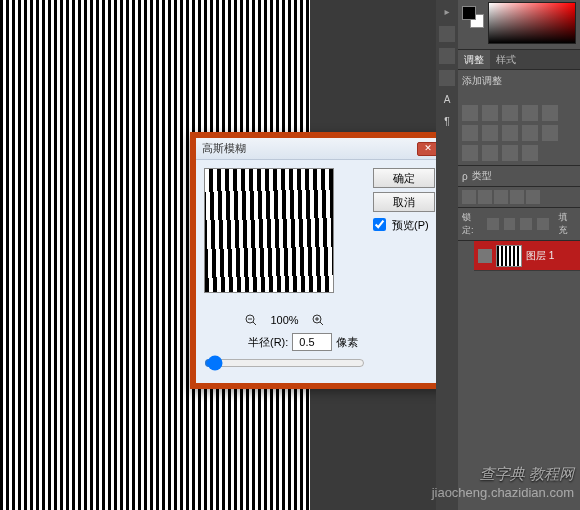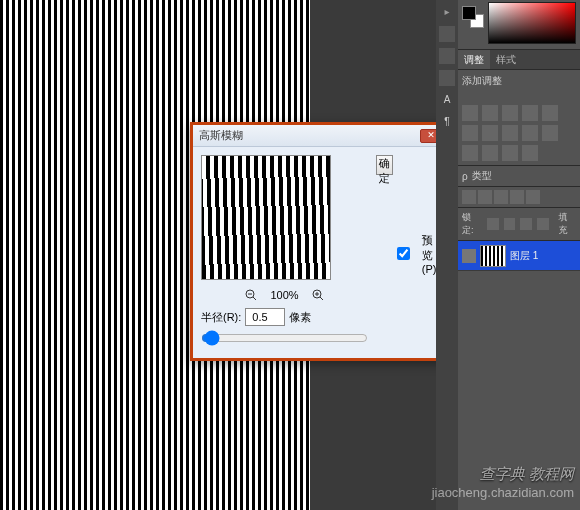--- a/index.html
+++ b/index.html
@@ -3,37 +3,37 @@
 <meta charset="utf-8">
 <style>
 * { box-sizing: border-box; margin: 0; padding: 0; font-family: "Microsoft YaHei", sans-serif; }
 body { width: 580px; height: 510px; background: #333; position: relative; overflow: hidden; }
 
 .canvas-area { position: absolute; left: 0; top: 0; width: 310px; height: 510px; background: repeating-linear-gradient(90deg, #000 0px, #000 3px, #fff 3px, #fff 6px); }
 .canvas-area::before { content: ""; position: absolute; inset: 0; background: repeating-linear-gradient(90deg, rgba(0,0,0,0) 0, rgba(0,0,0,0.1) 10px, rgba(0,0,0,0) 20px); mix-blend-mode: overlay; }
 
 .dark-gap { position: absolute; left: 310px; top: 0; width: 148px; height: 510px; background: #3a3a3a; }
 
-.dialog { position: absolute; left: 190px; top: 122px; width: 259px; background: #e8eff8; border: 3px solid #c2410c; box-shadow: 0 3px 10px rgba(0,0,0,0.4); }
+.dialog { position: absolute; left: 190px; top: 132px; width: 259px; background: #e8eff8; border: 6px solid #c2410c; box-shadow: 0 3px 10px rgba(0,0,0,0.4); }
 .dialog-titlebar { height: 22px; background: linear-gradient(#f0f4f9, #dce5f0); display: flex; align-items: center; padding: 0 4px; border-bottom: 1px solid #bcc8d8; }
 .dialog-title { font-size: 11px; color: #333; flex: 1; padding-left: 2px; }
 .dialog-close { width: 22px; height: 14px; background: #c74f3c; border: 1px solid #a03020; border-radius: 2px; color: #fff; font-size: 9px; line-height: 10px; text-align: center; cursor: pointer; }
 
 .dialog-body { padding: 8px; display: flex; gap: 8px; }
 .dialog-left { flex: 1; }
 .preview-box { width: 130px; height: 125px; border: 1px solid #888; background: repeating-linear-gradient(88deg, #000 0px, #000 4px, #fff 4px, #fff 8px); }
-.zoom-row { display: flex; align-items: center; justify-content: center; gap: 12px; margin-top: 8px; font-size: 11px; }
+.zoom-row { display: flex; align-items: center; justify-content: center; gap: 12px; margin-top: 20px; font-size: 11px; }
 .zoom-icon { width: 14px; height: 14px; display: inline-flex; align-items: center; justify-content: center; }
-.radius-row { display: flex; align-items: center; gap: 4px; margin-top: 6px; font-size: 11px; }
+.radius-row { display: flex; align-items: center; gap: 4px; margin-top: 6px; font-size: 11px; margin-left: 44px; }
 .radius-input { width: 40px; height: 18px; border: 1px solid #888; font-size: 11px; padding: 0 6px; background: #fff; }
 .slider { width: 100%; margin-top: 4px; }
 
-.dialog-right { width: 62px; display: flex; flex-direction: row; gap: 4px; }
+.dialog-right { width: 62px; display: flex; flex-direction: column; gap: 4px; }
 .dlg-btn { height: 20px; background: linear-gradient(#f8f8f8, #e0e0e0); border: 1px solid #888; font-size: 11px; cursor: pointer; }
-.preview-check { display: flex; align-items: center; gap: 12px; font-size: 11px; margin-top: 2px; }
+.preview-check { display: flex; align-items: flex-start; gap: 6px; font-size: 11px; margin-top: 2px; }
 
 
 .right-panels { position: absolute; right: 0; top: 0; width: 122px; height: 510px; background: #535353; color: #ccc; font-size: 10px; }
 .tool-col { position: absolute; left: -22px; top: 0; width: 22px; height: 510px; background: #424242; display: flex; flex-direction: column; align-items: center; padding-top: 4px; gap: 6px; }
 .tool-col span { width: 16px; height: 16px; background: #555; display: block; }
 
 .color-panel { height: 50px; background: #535353; border-bottom: 1px solid #2a2a2a; position: relative; }
 .color-picker { position: absolute; right: 4px; top: 2px; width: 88px; height: 42px; background: linear-gradient(to right, #fff, #f00); border: 1px solid #222; }
 .color-picker::after { content: ""; position: absolute; inset: 0; background: linear-gradient(to bottom, rgba(0,0,0,0), #000); }
 .swatch-pair { position: absolute; left: 4px; top: 6px; width: 22px; height: 22px; }
@@ -52,21 +52,21 @@
 .layers-panel { padding: 0; }
 .layer-header { display: flex; align-items: center; gap: 4px; padding: 3px 4px; border-bottom: 1px solid #2a2a2a; }
 .layer-opts { display: flex; gap: 2px; padding: 3px 4px; border-bottom: 1px solid #2a2a2a; }
 .layer-opts span { width: 14px; height: 14px; background: #666; }
 .opacity-row { display: flex; align-items: center; justify-content: space-between; padding: 2px 4px; font-size: 9px; border-bottom: 1px solid #2a2a2a; }
 .lock-row { display: flex; align-items: center; gap: 5px; padding: 3px 4px; font-size: 9px; border-bottom: 1px solid #2a2a2a; }
 .lock-row span.ico { width: 12px; height: 12px; background: #666; }
 
 .layer-list { }
 .layer-item { display: flex; align-items: center; height: 30px; border-bottom: 1px solid #3a3a3a; padding: 0 4px; gap: 4px; }
-.layer-item.selected { background: #1d4ed8; }
+.layer-item.selected { background: #b91c1c; margin-left: 16px; }
 .layer-eye { width: 14px; height: 14px; background: #777; }
 .layer-thumb { width: 26px; height: 22px; border: 1px solid #888; }
 .layer-name { font-size: 10px; color: #eee; }
 
 .watermark { position: absolute; right: 6px; bottom: 26px; color: rgba(255,255,255,0.6); font-size: 15px; font-style: italic; text-shadow: 0 1px 2px #000; }
 .watermark-sub { position: absolute; right: 6px; bottom: 10px; color: rgba(255,255,255,0.5); font-size: 13px; }
 
 .scroll-handle { position: absolute; left: 438px; top: 180px; width: 10px; height: 60px; background: #6a6a6a; border-radius: 3px; }
 </style>
 </head>
@@ -104,20 +104,21 @@
       </div>
       <div class="radius-row">
         <span>半径(R):</span>
         <input class="radius-input" value="0.5" style="">
         <span>像素</span>
       </div>
       <input type="range" class="slider" min="0" max="100" value="2" style="">
     </div>
     <div class="dialog-right">
       <button class="dlg-btn">确定</button>
+      <button class="dlg-btn">取消</button>
       <label class="preview-check">
         <input type="checkbox" checked="" style="">
         <span>预览(P)</span>
       </label>
     </div>
   </div>
 </div>
 
 <div class="right-panels">
   <div class="tool-col">

